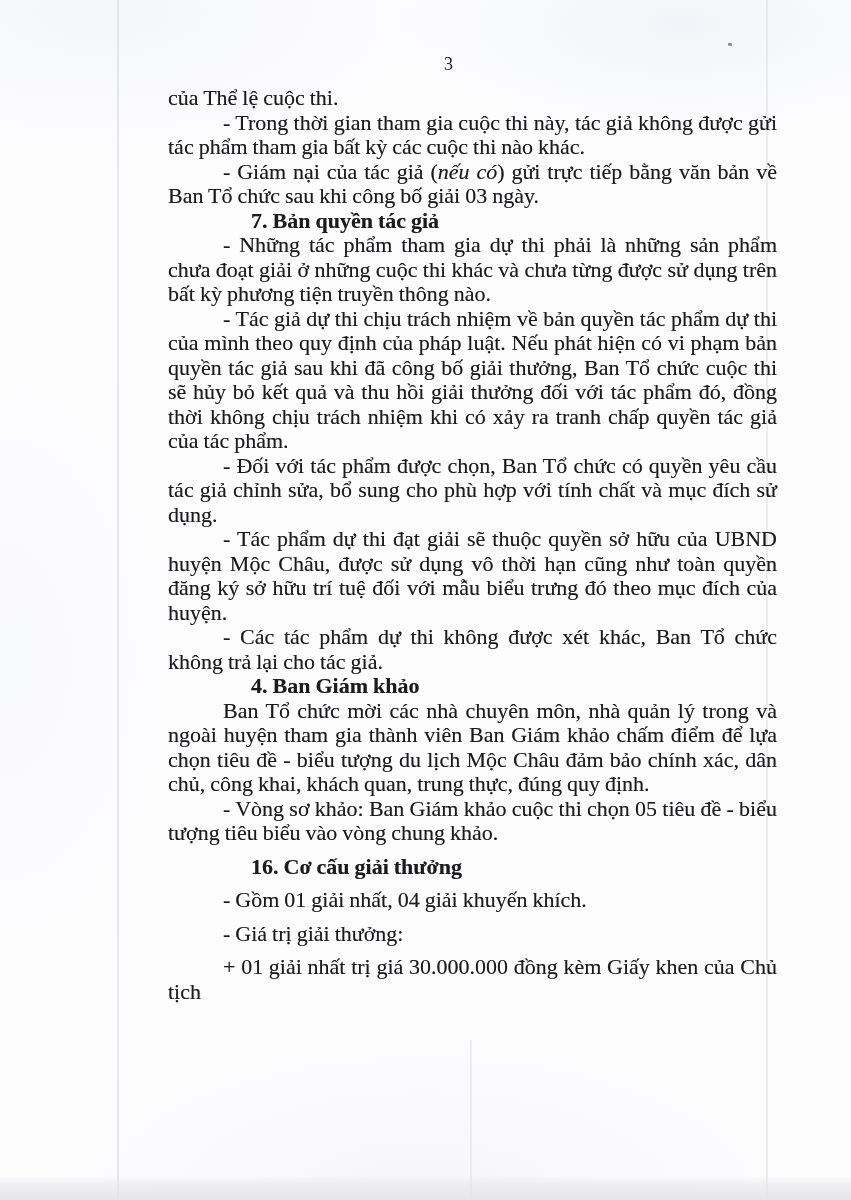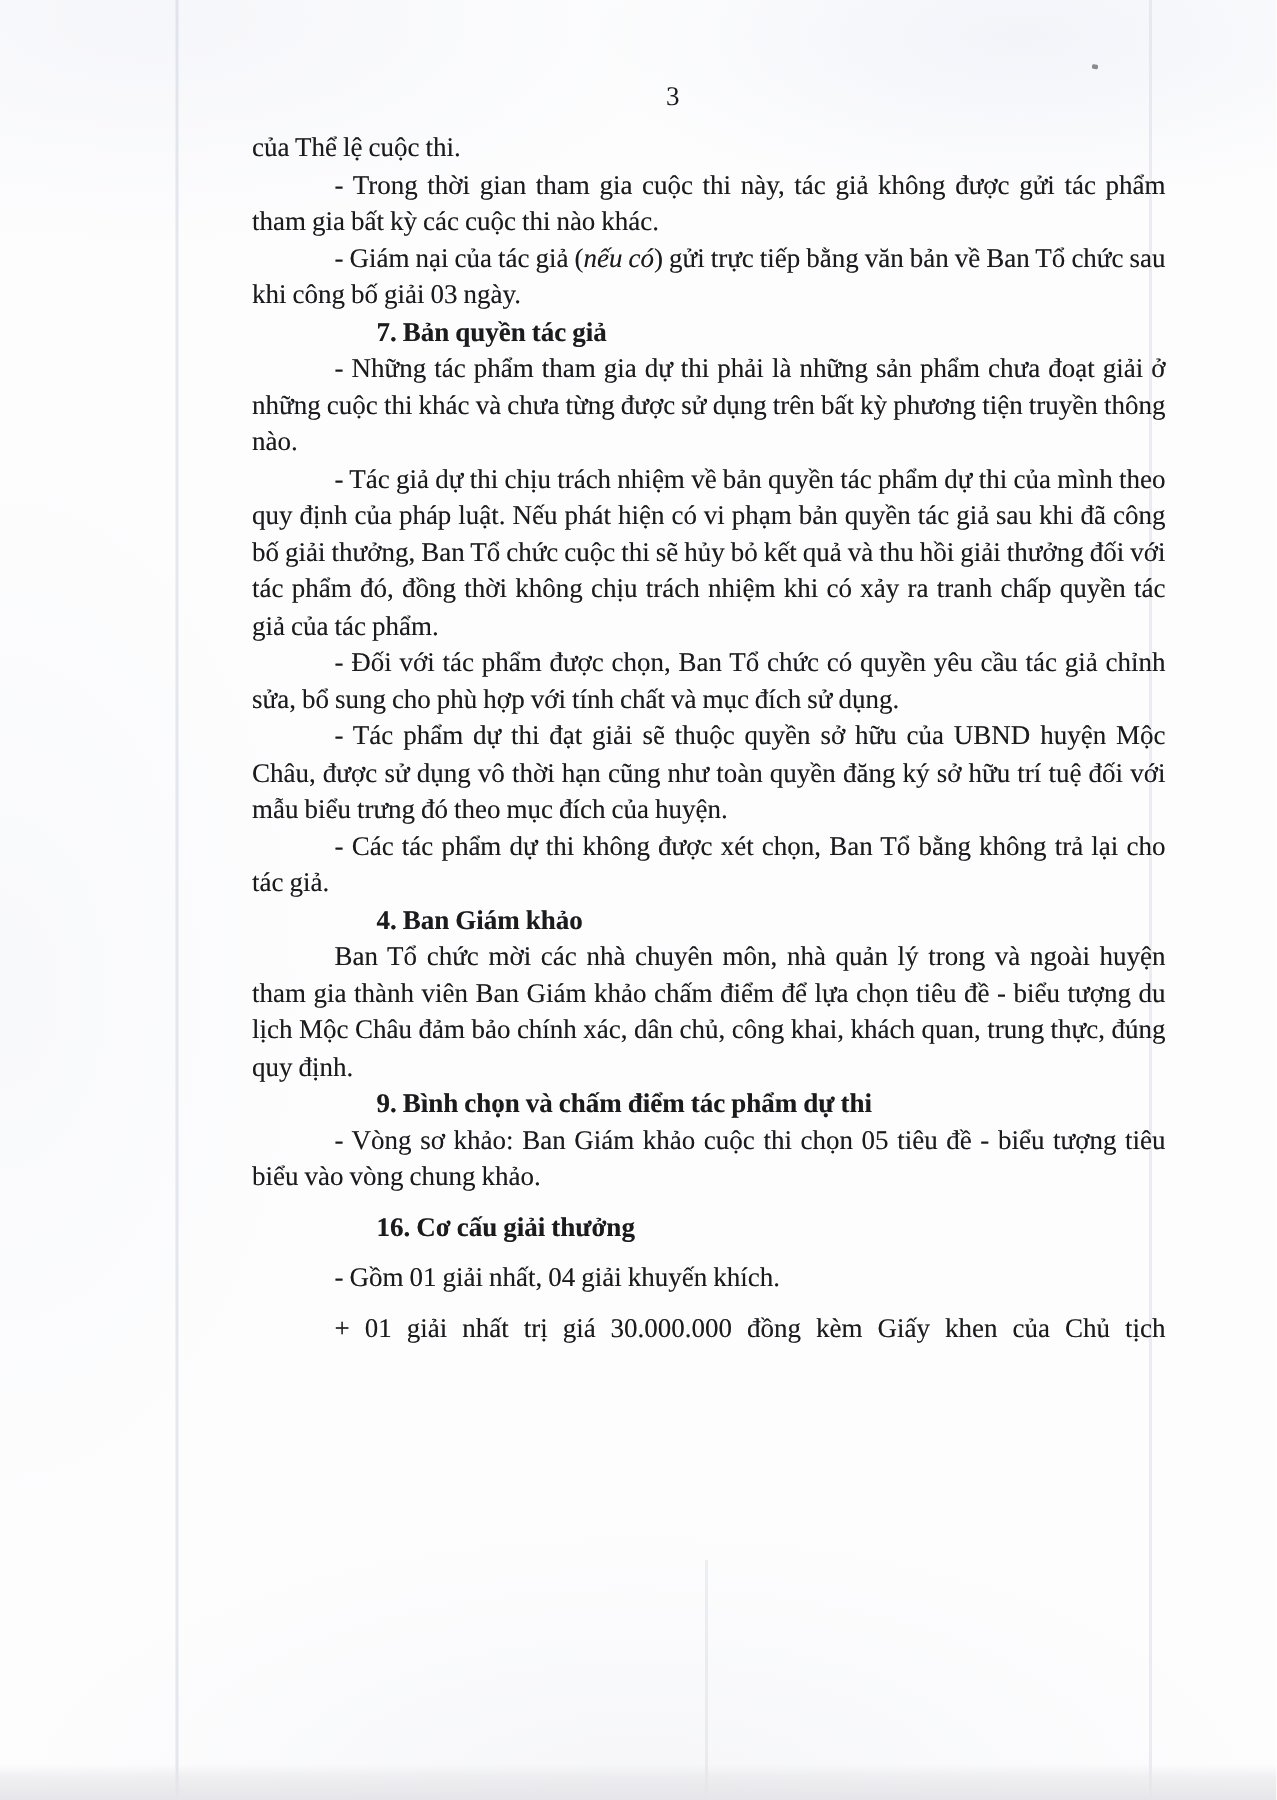--- a/index.html
+++ b/index.html
@@ -44,21 +44,21 @@
     position: absolute; top: 52px; left: 120px; width: 657px;
     text-align: center; font-size: 18px; line-height: 24px;
   }
 
   .doc {
     position: absolute; left: 120px; top: 86px; width: 657px;
   }
 
   .doc p {
     margin: 0;
-    font-size: 18px;
+    font-size: 22px;
     line-height: 24.5px;
     text-align: justify;
     word-spacing: -0.5px;
     text-shadow: 0 0 0.4px rgba(25,25,30,0.45);
     padding-left: 48px;
   }
   .doc p.indent { text-indent: 55px; }
   .doc p.heading { font-weight: bold; margin-left: 28px; }
   .doc p.gap { margin-top: 9px; }
   .doc p.fill-last { text-align-last: justify; }
@@ -78,24 +78,24 @@
 
   <div class="doc">
       <p class=""><span>của Thể lệ cuộc thi.</span></p>
       <p class="indent"><span>- Trong thời gian tham gia cuộc thi này, tác giả không được gửi tác phẩm tham gia bất kỳ các cuộc thi nào khác.</span></p>
       <p class="indent"><span>- Giám nại của tác giả (</span><span class="it">nếu có</span><span>) gửi trực tiếp bằng văn bản về Ban Tổ chức sau khi công bố giải 03 ngày.</span></p>
       <p class="heading indent"><span>7. Bản quyền tác giả</span></p>
       <p class="indent"><span>- Những tác phẩm tham gia dự thi phải là những sản phẩm chưa đoạt giải ở những cuộc thi khác và chưa từng được sử dụng trên bất kỳ phương tiện truyền thông nào.</span></p>
       <p class="indent"><span>- Tác giả dự thi chịu trách nhiệm về bản quyền tác phẩm dự thi của mình theo quy định của pháp luật. Nếu phát hiện có vi phạm bản quyền tác giả sau khi đã công bố giải thưởng, Ban Tổ chức cuộc thi sẽ hủy bỏ kết quả và thu hồi giải thưởng đối với tác phẩm đó, đồng thời không chịu trách nhiệm khi có xảy ra tranh chấp quyền tác giả của tác phẩm.</span></p>
       <p class="indent"><span>- Đối với tác phẩm được chọn, Ban Tổ chức có quyền yêu cầu tác giả chỉnh sửa, bổ sung cho phù hợp với tính chất và mục đích sử dụng.</span></p>
       <p class="indent"><span>- Tác phẩm dự thi đạt giải sẽ thuộc quyền sở hữu của UBND huyện Mộc Châu, được sử dụng vô thời hạn cũng như toàn quyền đăng ký sở hữu trí tuệ đối với mẫu biểu trưng đó theo mục đích của huyện.</span></p>
-      <p class="indent"><span>- Các tác phẩm dự thi không được xét chọn, Ban Tổ bằng không trả lại cho tác giả.</span></p>
+      <p class="indent"><span>- Các tác phẩm dự thi không được xét khác, Ban Tổ chức không trả lại cho tác giả.</span></p>
       <p class="heading indent"><span>4. Ban Giám khảo</span></p>
       <p class="indent"><span>Ban Tổ chức mời các nhà chuyên môn, nhà quản lý trong và ngoài huyện tham gia thành viên Ban Giám khảo chấm điểm để lựa chọn tiêu đề - biểu tượng du lịch Mộc Châu đảm bảo chính xác, dân chủ, công khai, khách quan, trung thực, đúng quy định.</span></p>
-      <p class="heading indent"><span>9. Bình chọn và chấm điểm tác phẩm dự thi</span></p>
       <p class="indent"><span>- Vòng sơ khảo: Ban Giám khảo cuộc thi chọn 05 tiêu đề - biểu tượng tiêu biểu vào vòng chung khảo.</span></p>
       <p class="heading indent gap"><span>16. Cơ cấu giải thưởng</span></p>
       <p class="indent gap"><span>- Gồm 01 giải nhất, 04 giải khuyến khích.</span></p>
+      <p class="indent gap"><span>- Giá trị giải thưởng:</span></p>
       <p class="indent gap fill-last"><span>+ 01 giải nhất trị giá 30.000.000 đồng kèm Giấy khen của Chủ tịch</span></p>
     </div>
 
   <div class="bottom-band"></div>
 </div>
 
 </body></html>

